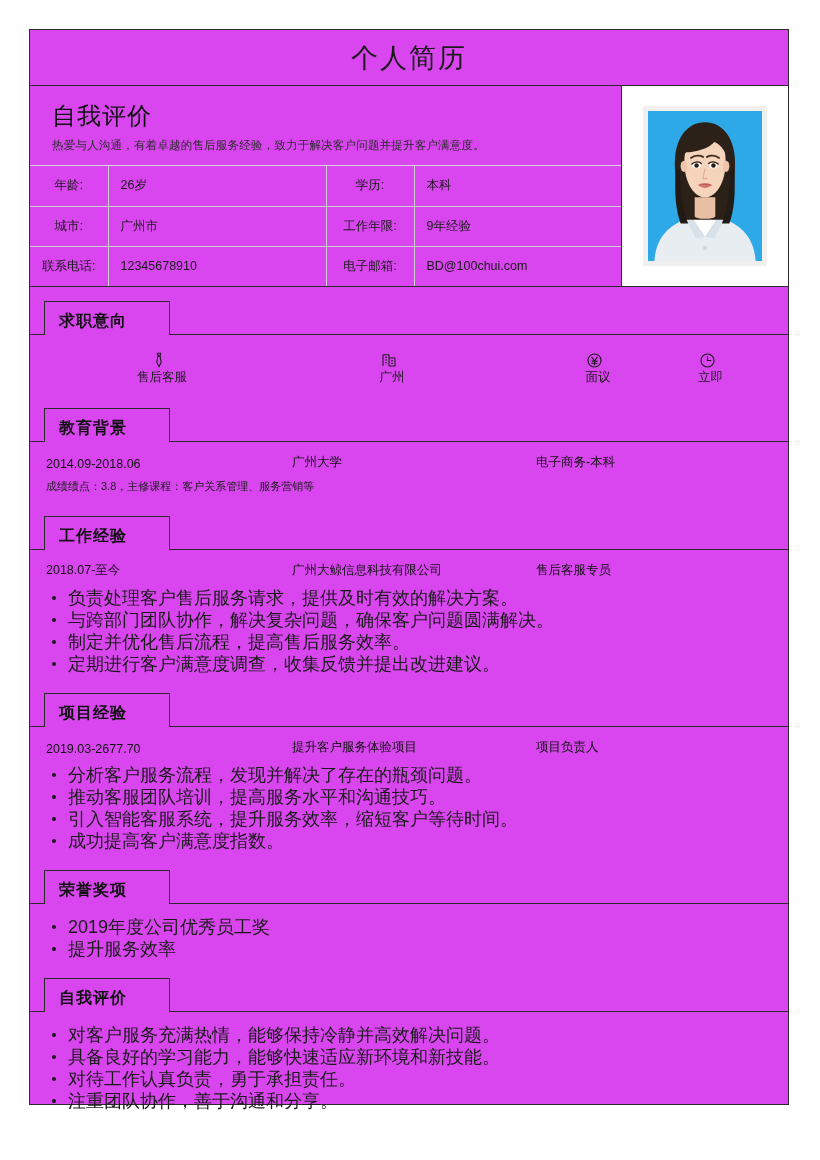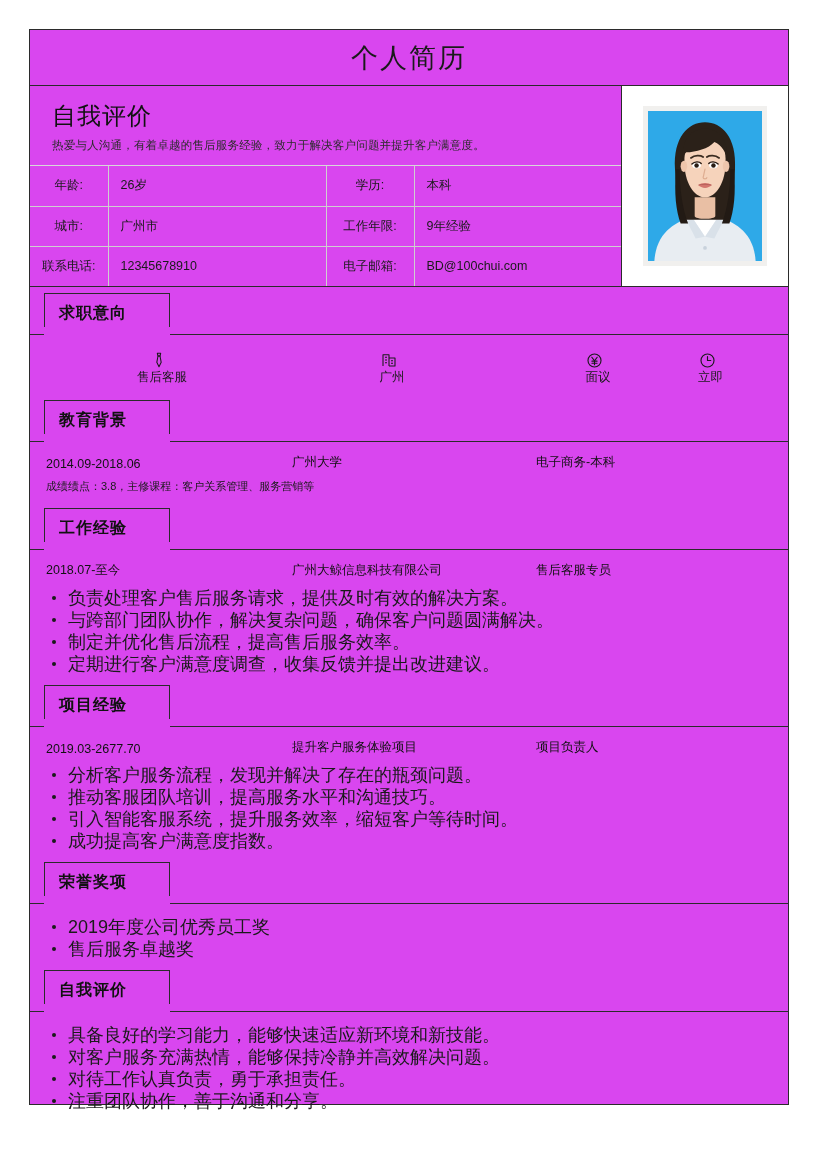--- a/index.html
+++ b/index.html
@@ -135,21 +135,21 @@
     position: absolute;
     bottom: 0;
     height: 0;
     border-bottom: 1.5px solid #2b2b2b;
   }
   .sec-head .rule-left { left: 0; width: 14px; }
   .sec-head .rule-right { left: 140px; right: 0; }
   .sec-tab {
     position: absolute;
     left: 14px;
-    bottom: 8px;
+    bottom: 0;
     width: 126px;
     height: 34px;
     border: 1.5px solid #2b2b2b;
     border-bottom: none;
     box-sizing: border-box;
     display: flex;
     align-items: center;
     padding-left: 14px;
   }
   .sec-tab .sec-title {
@@ -439,36 +439,36 @@
     <div class="sec-head">
       <span class="rule-left"></span>
       <span class="rule-right"></span>
       <div class="sec-tab">
         <span class="sec-title">荣誉奖项</span>
       </div>
     </div>
     <div class="sec-body">
       <ul class="bullets">
         <li>2019年度公司优秀员工奖</li>
-        <li>售后服务卓越奖</li>
+        <li>提升服务效率</li>
       </ul>
     </div>
   </div>
 
   <div class="section">
     <div class="sec-head">
       <span class="rule-left"></span>
       <span class="rule-right"></span>
       <div class="sec-tab">
         <span class="sec-title">自我评价</span>
       </div>
     </div>
     <div class="sec-body">
       <ul class="bullets">
+        <li>对客户服务充满热情，能够保持冷静并高效解决问题。</li>
         <li>具备良好的学习能力，能够快速适应新环境和新技能。</li>
-        <li>对客户服务充满热情，能够保持冷静并高效解决问题。</li>
         <li>对待工作认真负责，勇于承担责任。</li>
         <li>注重团队协作，善于沟通和分享。</li>
       </ul>
     </div>
   </div>
 
 </div>
 
 </body></html>

